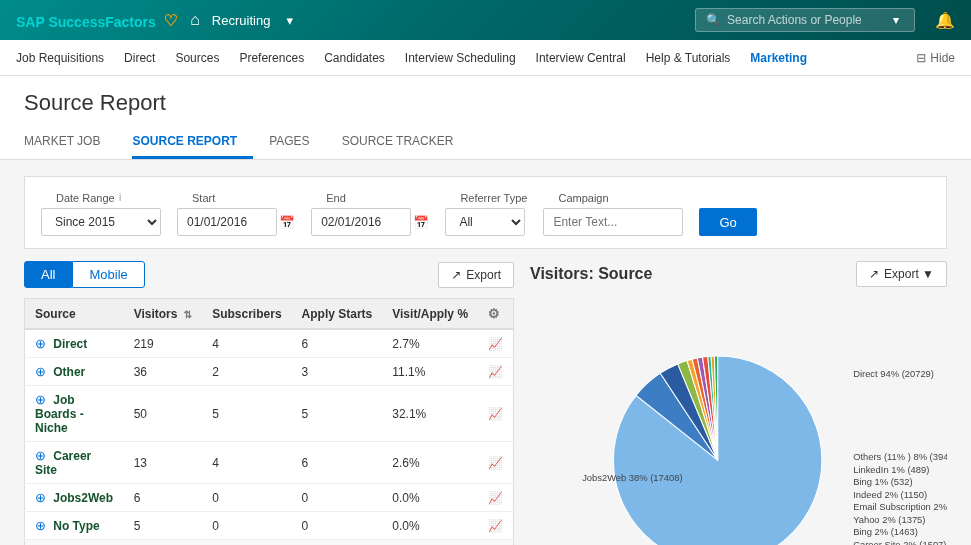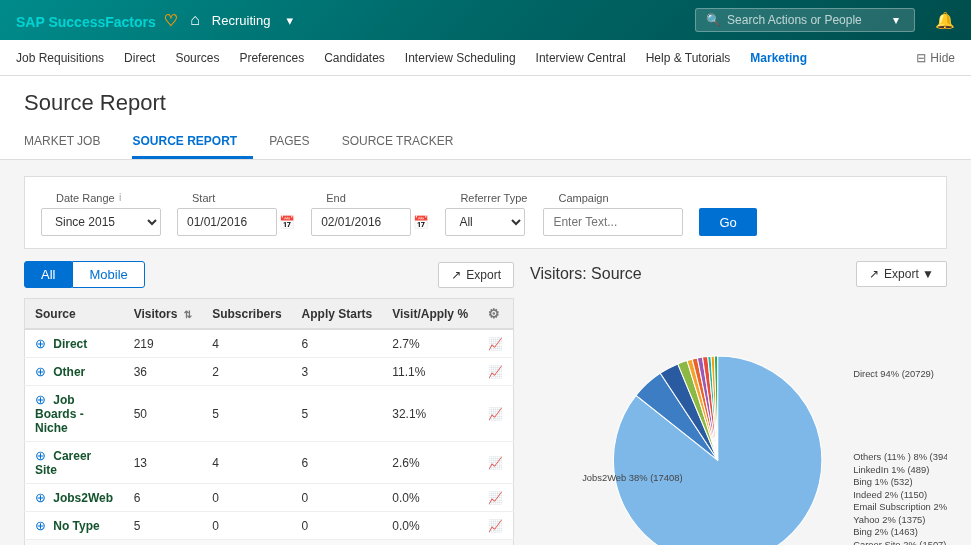--- a/index.html
+++ b/index.html
@@ -230,21 +230,21 @@
     .sort-icon { color: #777; font-size: 10px; margin-left: 3px; }
 
     
     .right-panel { flex: 1; }
     .chart-header {
       display: flex;
       justify-content: space-between;
       align-items: center;
       margin-bottom: 8px;
     }
-    .chart-title { font-size: 16px; color: #333; font-weight: normal; }
+    .chart-title { font-size: 16px; color: #333; font-weight: bold; }
     .chart-export-btn {
       background: white;
       border: 1px solid #ccc;
       border-radius: 2px;
       padding: 5px 12px;
       font-size: 12px;
       cursor: pointer;
       color: #333;
       display: flex;
       align-items: center;

